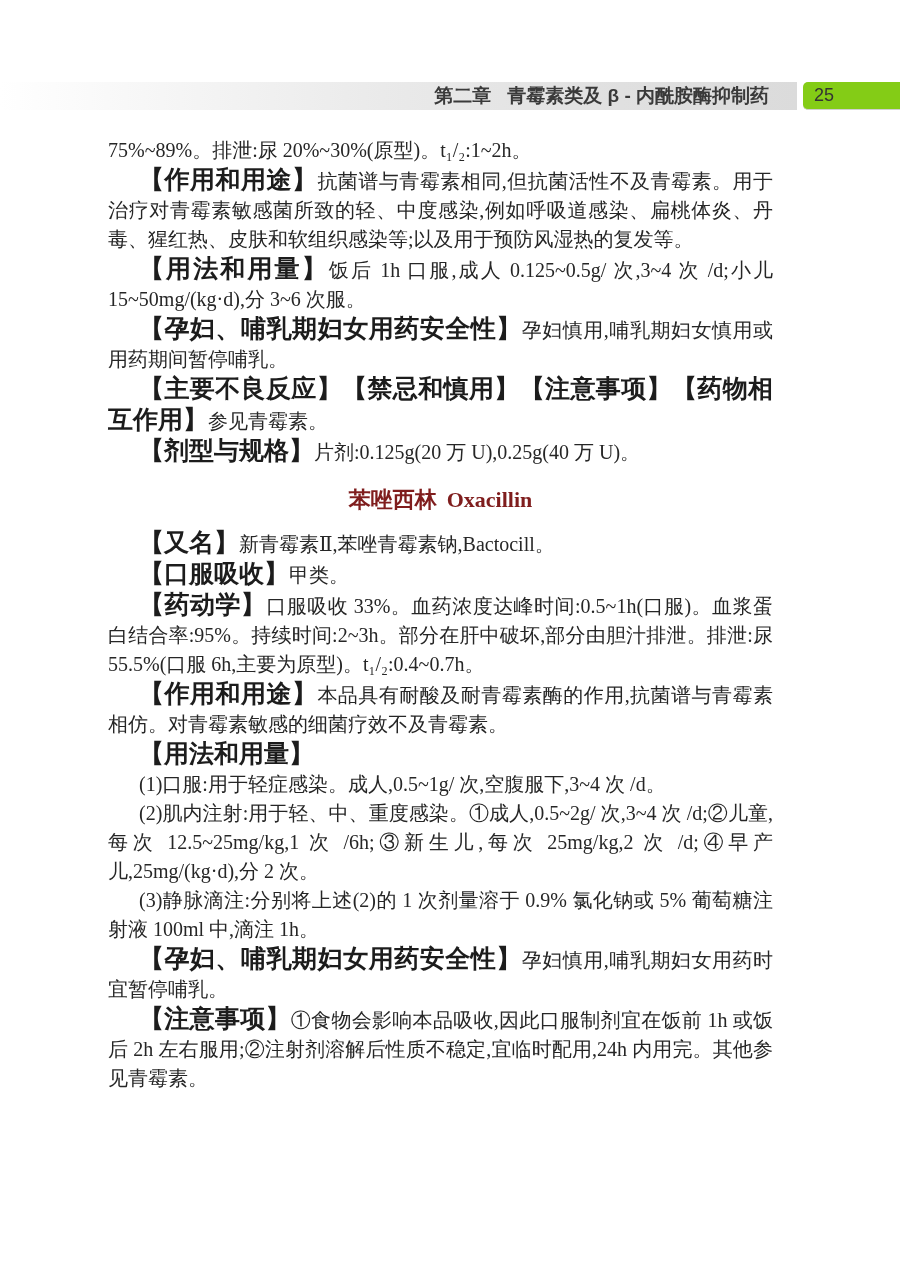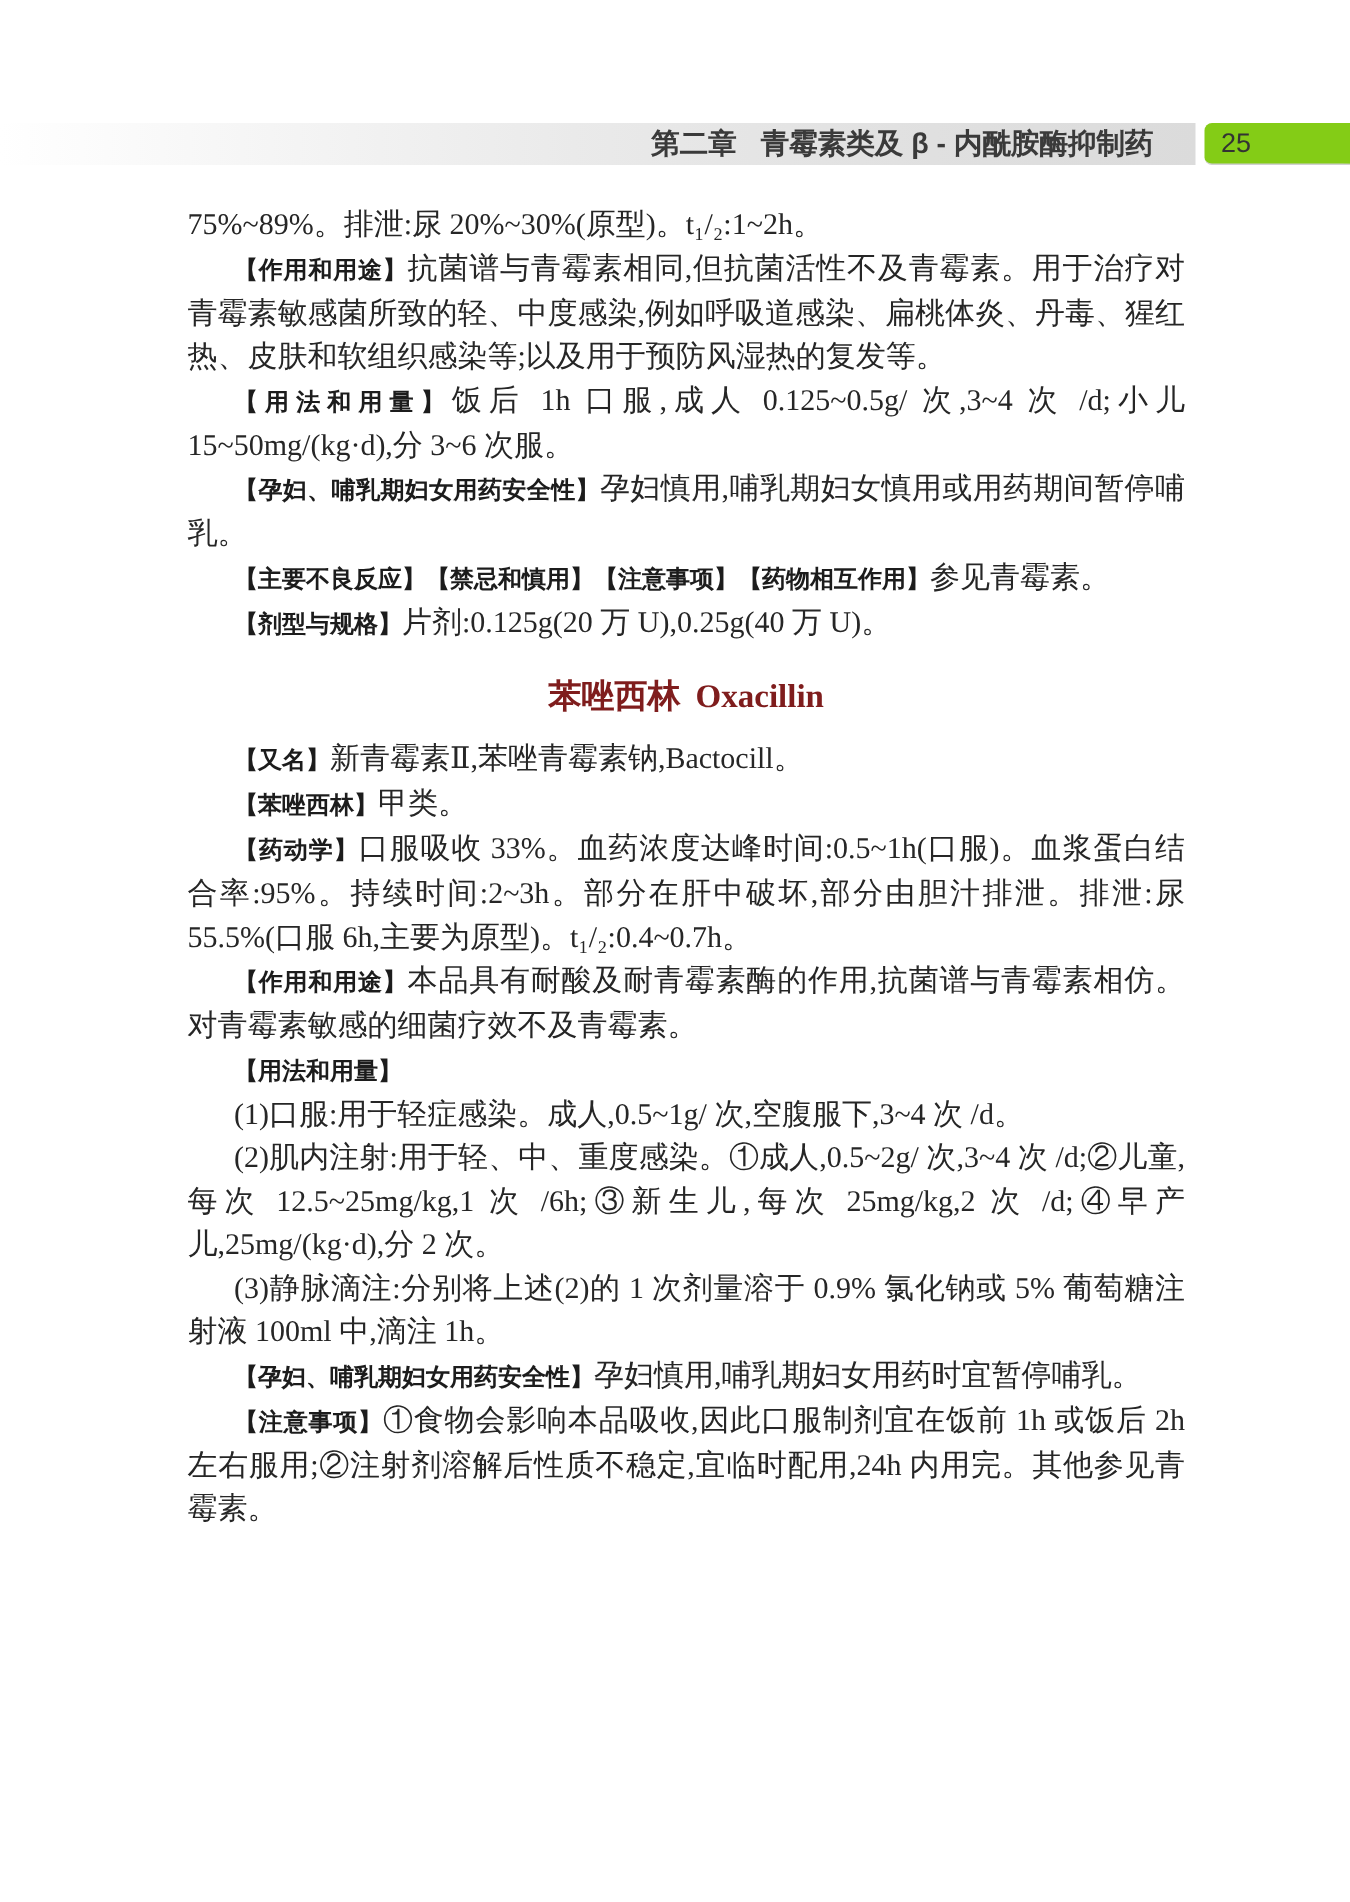--- a/index.html
+++ b/index.html
@@ -45,36 +45,36 @@
     padding-left: 11px;
   }
   .pagenum {
     font-family: "Liberation Sans", "DejaVu Sans", sans-serif;
     font-size: 18px;
     color: #333333;
   }
   
   .content {
     position: absolute;
-    top: 136px; left: 125px;
+    top: 136px; left: 108px;
     width: 665px;
   }
   .para {
     margin: 0;
     font-size: 20px;
     line-height: 29px;
     text-align: justify;
     color: #262626;
   }
   .para.indent { text-indent: 1.55em; }
   .sec-label {
     font-family: "Liberation Sans", "DejaVu Sans", sans-serif;
     font-weight: 700;
     color: #1c1c1c;
-    font-size: 16px;
+    font-size: 25px;
   }
   .drug-heading {
     margin: 18px 0 13px 0;
     text-align: center;
     font-size: 22px;
     line-height: 30px;
     font-weight: 700;
     color: #7f1d1d;
   }
   .drug-heading .zh { font-family: "Liberation Serif", "DejaVu Serif", serif; }
@@ -97,21 +97,21 @@
 
   <div class="content">
       <p class="para"><span class="body-text">75%~89%。排泄:尿 20%~30%(原型)。t₁/₂:1~2h。</span></p>
       <p class="para indent"><b class="sec-label">【作用和用途】</b><span class="body-text">抗菌谱与青霉素相同,但抗菌活性不及青霉素。用于治疗对青霉素敏感菌所致的轻、中度感染,例如呼吸道感染、扁桃体炎、丹毒、猩红热、皮肤和软组织感染等;以及用于预防风湿热的复发等。</span></p>
       <p class="para indent"><b class="sec-label">【用法和用量】</b><span class="body-text">饭后 1h 口服,成人 0.125~0.5g/ 次,3~4 次 /d;小儿 15~50mg/(kg·d),分 3~6 次服。</span></p>
       <p class="para indent"><b class="sec-label">【孕妇、哺乳期妇女用药安全性】</b><span class="body-text">孕妇慎用,哺乳期妇女慎用或用药期间暂停哺乳。</span></p>
       <p class="para indent"><b class="sec-label">【主要不良反应】【禁忌和慎用】【注意事项】【药物相互作用】</b><span class="body-text">参见青霉素。</span></p>
       <p class="para indent"><b class="sec-label">【剂型与规格】</b><span class="body-text">片剂:0.125g(20 万 U),0.25g(40 万 U)。</span></p>
       <h2 class="drug-heading"><span class="zh">苯唑西林</span><span class="en">Oxacillin</span></h2>
       <p class="para indent"><b class="sec-label">【又名】</b><span class="body-text">新青霉素Ⅱ,苯唑青霉素钠,Bactocill。</span></p>
-      <p class="para indent"><b class="sec-label">【苯唑西林】</b><span class="body-text">甲类。</span></p>
+      <p class="para indent"><b class="sec-label">【口服吸收】</b><span class="body-text">甲类。</span></p>
       <p class="para indent"><b class="sec-label">【药动学】</b><span class="body-text">口服吸收 33%。血药浓度达峰时间:0.5~1h(口服)。血浆蛋白结合率:95%。持续时间:2~3h。部分在肝中破坏,部分由胆汁排泄。排泄:尿 55.5%(口服 6h,主要为原型)。t₁/₂:0.4~0.7h。</span></p>
       <p class="para indent"><b class="sec-label">【作用和用途】</b><span class="body-text">本品具有耐酸及耐青霉素酶的作用,抗菌谱与青霉素相仿。对青霉素敏感的细菌疗效不及青霉素。</span></p>
       <p class="para indent"><b class="sec-label">【用法和用量】</b></p>
       <p class="para indent"><span class="body-text">(1)口服:用于轻症感染。成人,0.5~1g/ 次,空腹服下,3~4 次 /d。</span></p>
       <p class="para indent"><span class="body-text">(2)肌内注射:用于轻、中、重度感染。①成人,0.5~2g/ 次,3~4 次 /d;②儿童,每次 12.5~25mg/kg,1 次 /6h;③新生儿,每次 25mg/kg,2 次 /d;④早产儿,25mg/(kg·d),分 2 次。</span></p>
       <p class="para indent"><span class="body-text">(3)静脉滴注:分别将上述(2)的 1 次剂量溶于 0.9% 氯化钠或 5% 葡萄糖注射液 100ml 中,滴注 1h。</span></p>
       <p class="para indent"><b class="sec-label">【孕妇、哺乳期妇女用药安全性】</b><span class="body-text">孕妇慎用,哺乳期妇女用药时宜暂停哺乳。</span></p>
       <p class="para indent"><b class="sec-label">【注意事项】</b><span class="body-text">①食物会影响本品吸收,因此口服制剂宜在饭前 1h 或饭后 2h 左右服用;②注射剂溶解后性质不稳定,宜临时配用,24h 内用完。其他参见青霉素。</span></p>
     </div>
 

